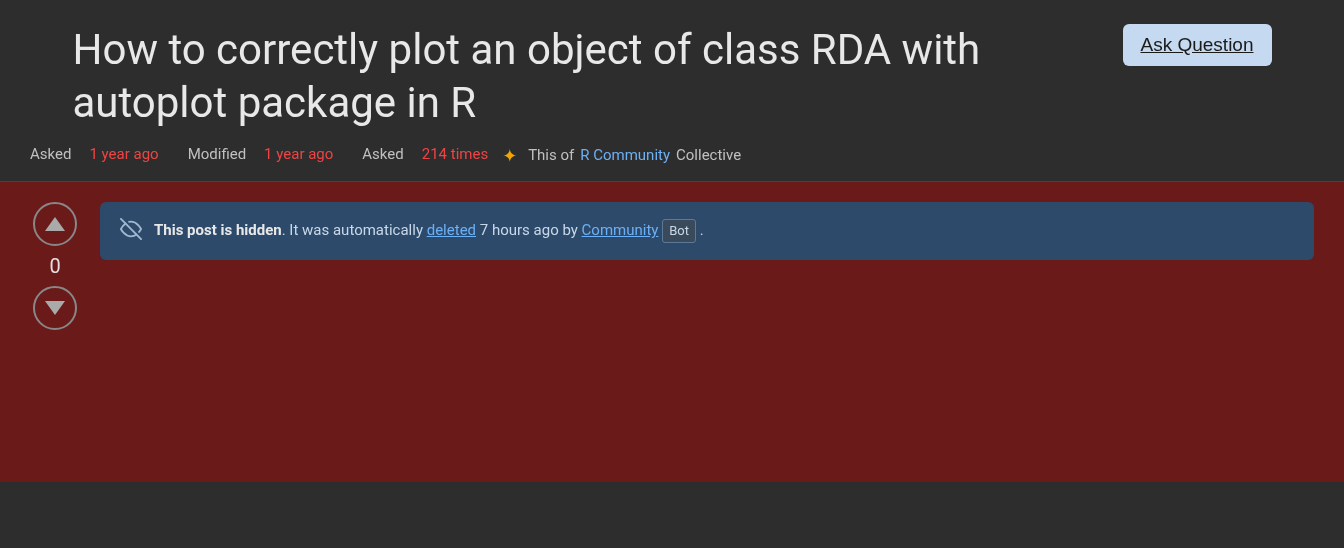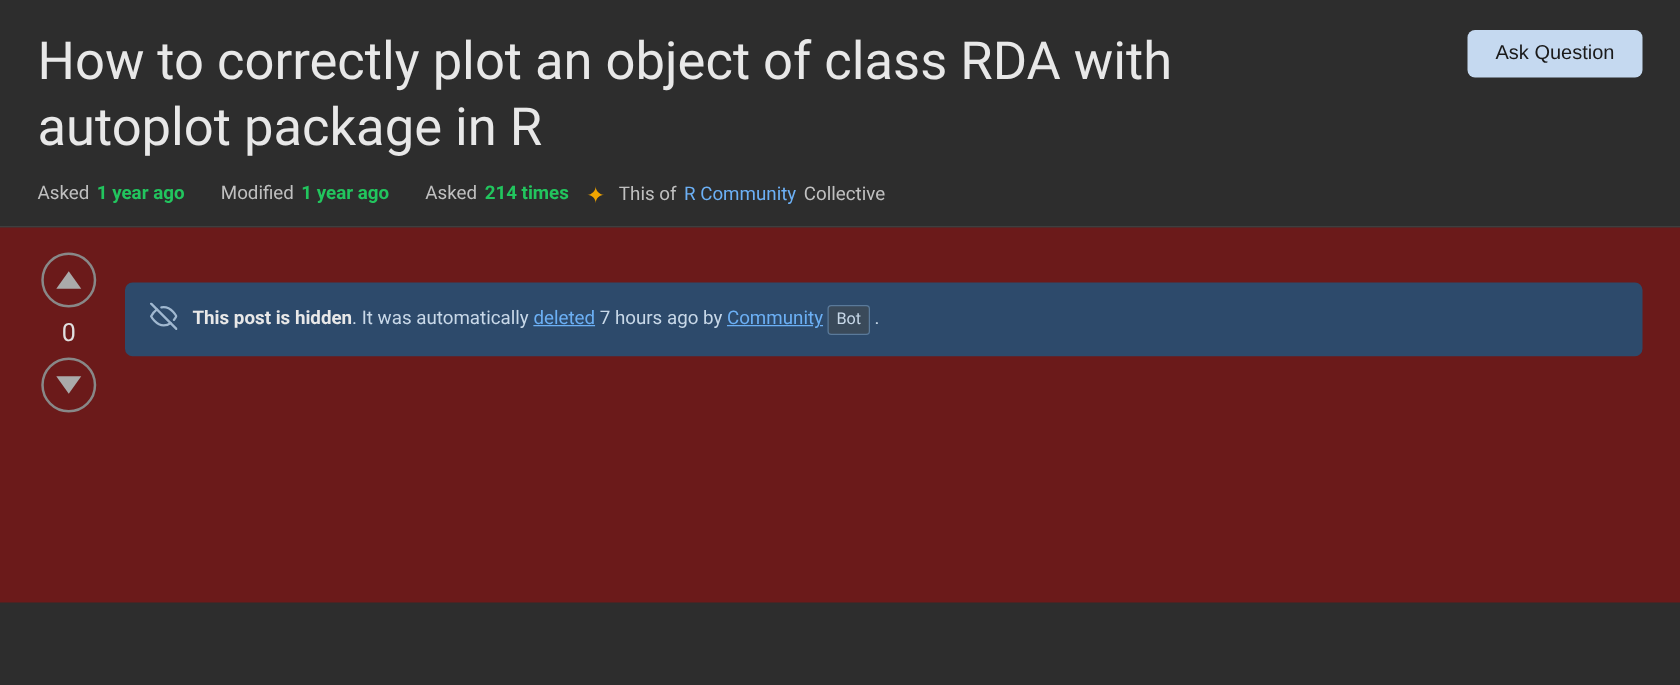--- a/index.html
+++ b/index.html
@@ -13,61 +13,63 @@
 
     
     .header-section {
       background: #2d2d2d;
       padding: 24px 30px 16px 30px;
       border-bottom: 1px solid #444;
     }
 
     .header-top {
       display: flex;
-      justify-content: space-between;
+      justify-content: center;
       align-items: flex-start;
       margin-bottom: 16px;
     }
 
     .question-title {
       font-size: 42px;
       font-weight: 400;
       color: #e8e8e8;
       line-height: 1.25;
       max-width: 1050px;
     }
 
     .ask-question-btn {
       background: #c5d9f0;
       color: #1a1a1a;
       border: none;
       border-radius: 6px;
       padding: 10px 18px;
-      font-size: 16px;
+      font-size: 19px;
       font-weight: 500;
       cursor: pointer;
       white-space: nowrap;
       min-width: 140px;
+      text-decoration: underline;
     }
 
     .question-meta {
       display: flex;
       gap: 6px;
       font-size: 15px;
       color: #c0c0c0;
       flex-wrap: wrap;
     }
 
     .meta-label {
       color: #c0c0c0;
     }
 
     .meta-value {
-      font-weight: 700;
-      color: #22c55e;
+      font-weight: 400;
+      color: #ef4444;
+      margin-left: 12px;
     }
 
     .meta-separator {
       width: 1px;
       height: 14px;
       background: transparent;
       margin: 0 8px;
     }
 
     .collective-badge {
@@ -137,21 +139,20 @@
     
     .hidden-notice {
       background: #2d4a6b;
       border-radius: 6px;
       padding: 16px 20px;
       display: flex;
       align-items: center;
       gap: 12px;
       flex: 1;
       margin-bottom: 20px;
-      margin-top: 24px;
     }
 
     .hidden-icon {
       font-size: 18px;
       color: #a0b8d0;
       flex-shrink: 0;
     }
 
     .hidden-text {
       font-size: 15px;

